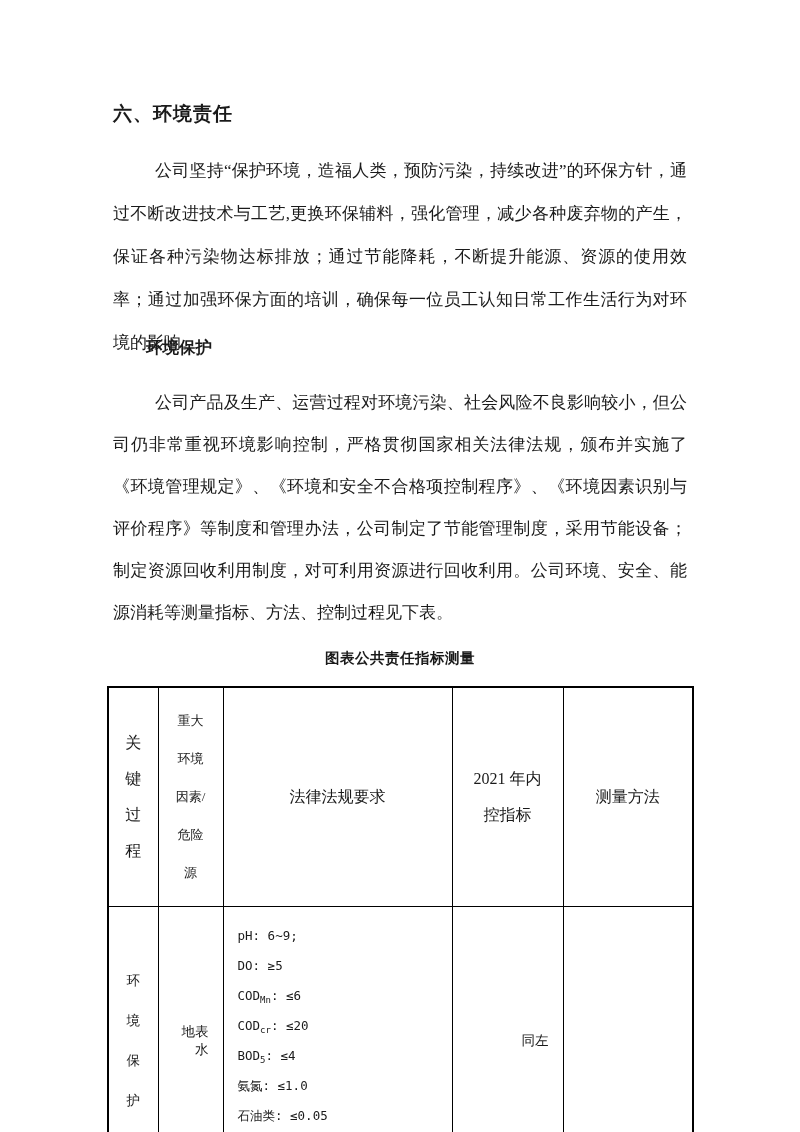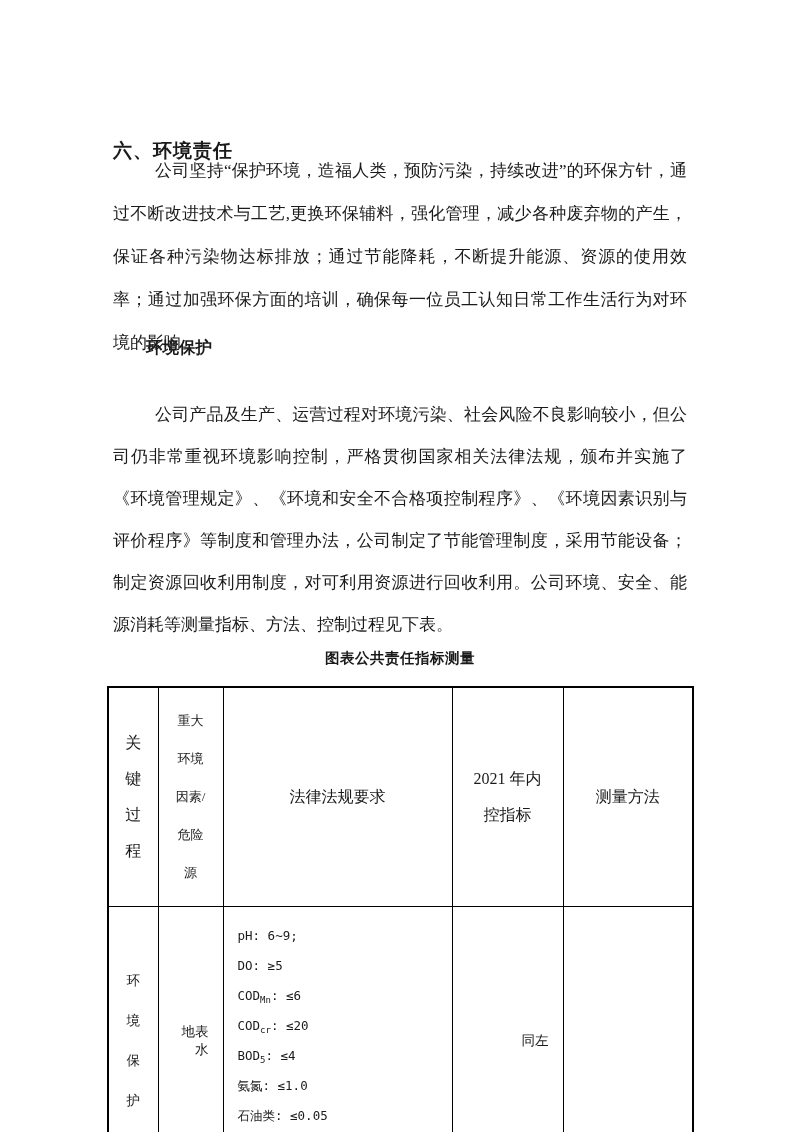--- a/index.html
+++ b/index.html
@@ -6,31 +6,31 @@
   body {
     width: 800px; height: 1132px;
     background: #ffffff;
     font-family: "Liberation Serif", "DejaVu Serif", serif;
     color: #1a1a1a;
   }
   .page { position: relative; width: 800px; height: 1132px; background: #fff; overflow: hidden; }
 
   .doc-title {
     position: absolute; left: 113px; top: 101px;
-    font-size: 19px; font-weight: bold; letter-spacing: 1px; margin-top: 37px;
+    font-size: 19px; font-weight: bold; letter-spacing: 1px;
   }
   .para {
     position: absolute; left: 113px; width: 574px;
     font-size: 17px;
     text-align: justify; text-justify: inter-ideograph;
     text-indent: 42px;
     margin: 0;
   }
   .para1 { top: 149px; line-height: 43px; }
-  .para2 { top: 394px; line-height: 42px; }
+  .para2 { top: 382px; line-height: 42px; }
   .section-heading {
     position: absolute; left: 146px; top: 337px;
     font-size: 16.5px; font-weight: bold;
   }
   .table-caption {
     position: absolute; left: 0; top: 649px; width: 800px;
     text-align: center; font-size: 14.5px; font-weight: bold;
     letter-spacing: 0.5px;
   }
 

